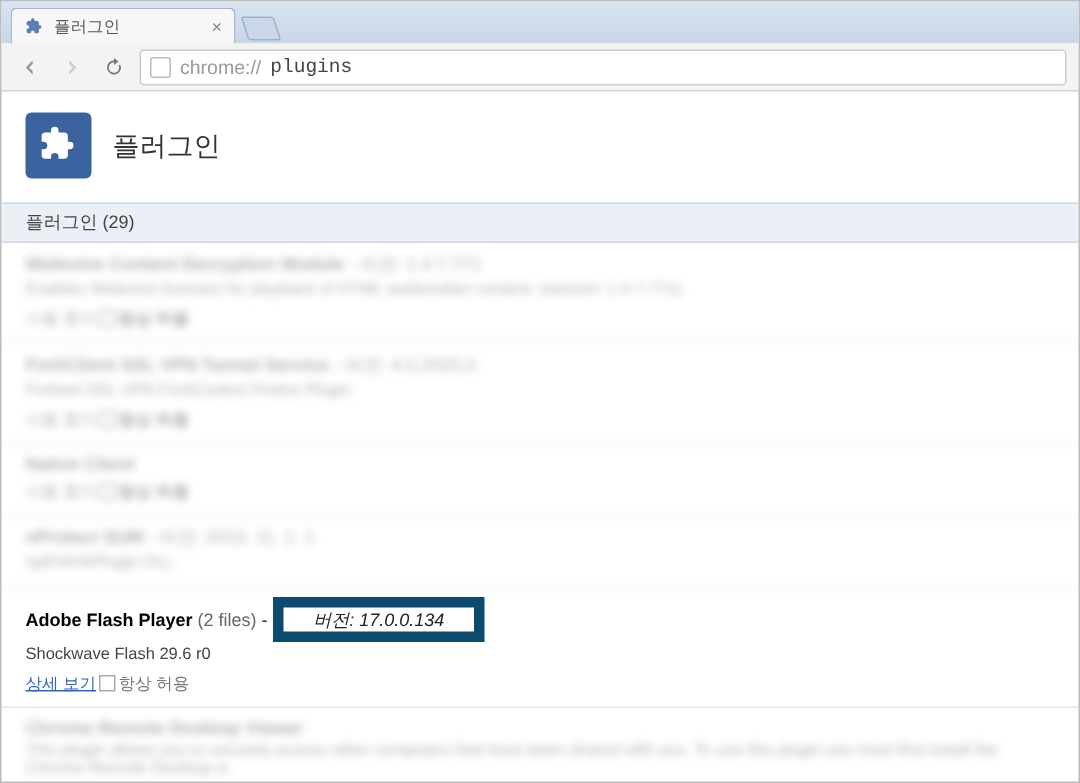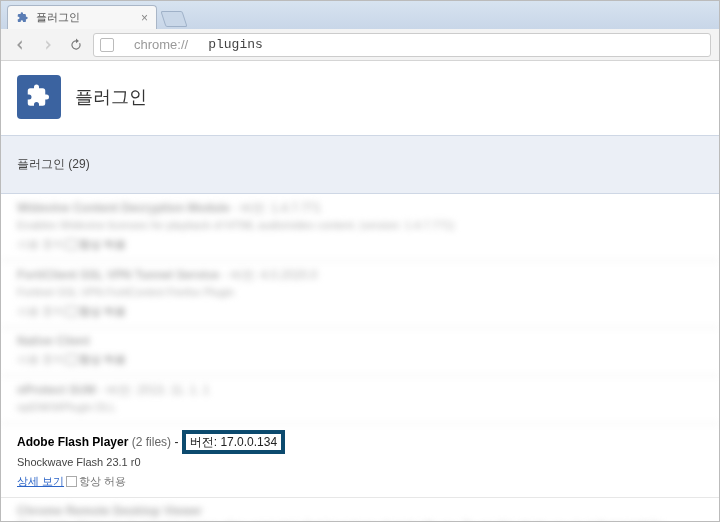--- a/index.html
+++ b/index.html
@@ -66,21 +66,21 @@
   }
   .omnibox {
     flex: 1;
     height: 24px;
     border: 1px solid #ccc;
     border-radius: 3px;
     background: #fff;
     display: flex;
     align-items: center;
     padding: 0 6px;
-    gap: 20px;
+    gap: 6px;
     font-size: 13px;
     color: #444;
   }
   .omnibox .pageicon { width:14px; height:14px; border:1px solid #bbb; border-radius:2px; display:inline-block; }
   .omnibox .scheme { color:#999; }
   .omnibox .path { color:#444;font-family:Liberation Mono, monospace; }
 
   
   .page-header {
     display: flex;
@@ -94,21 +94,21 @@
     border-radius: 4px;
     display:flex; align-items:center; justify-content:center;
   }
   .plugin-icon svg { width:30px; height:30px; }
   .page-title { font-size: 18px; color:#333; }
 
   .count-bar {
     background: #ebeff6;
     border-top: 1px solid #ced7e5;
     border-bottom: 1px solid #ced7e5;
-    padding: 20px 16px;
+    padding: 4px 16px;
     font-size: 12px;
     color:#444;
   }
 
   
   .plugins { }
   .plugin-row {
     border-bottom: 1px solid #e7e7e7;
     padding: 6px 16px 6px 16px;
     font-size: 12px;
@@ -120,24 +120,25 @@
   .plugin-actions { display:flex; align-items:center; gap:2px; color:#777; font-size:11px; padding:2px 0 2px 0;}
   .plugin-actions .link { color:#3a67c4; }
   .plugin-actions .checkbox {
     width:11px; height:11px; border:1px solid #aaa; display:inline-block; background:#fff;
   }
   .blurred { filter: blur(3px); color:#9a9a9a !important; }
   .blurred .name, .blurred .meta, .blurred .link, .blurred .plugin-desc { color:#b0b0b0; }
 
   
   .highlight-box {
-    border: 4px solid #0c4a6e;
-    padding: 0 4px;
+    border: 7px solid #0c4a6e;
+    padding: 0 20px;
     display:inline-block;
     line-height: 16px;
+    font-style: italic;
   }
   .flash-row .plugin-title-line .name { color:#000; }
   .flash-row .plugin-title-line .meta { color:#666; }
   .flash-row .plugin-desc { color:#444; }
   .flash-row .plugin-actions .link { color:#2b64c7; text-decoration: underline; }
 </style>
 </head>
 <body>
 
 <div class="tabstrip">
@@ -228,21 +229,21 @@
 
   <div class="plugin-row flash-row">
     <div class="plugin-title-line">
       <span class="name">Adobe Flash Player</span>
       <span class="meta">(2 files)</span>
       <span> - </span>
       <span class="highlight-box">
         <span>버전: 17.0.0.134</span>
       </span>
     </div>
-    <div class="plugin-desc">Shockwave Flash 23.1 r0</div>
+    <div class="plugin-desc">Shockwave Flash 29.6 r0</div>
     <div class="plugin-actions">
       <span class="link">상세 보기</span>
       <span class="checkbox"></span>
       <span>항상 허용</span>
     </div>
   </div>
 
   <div class="plugin-row blurred">
     <div class="plugin-title-line"><span class="name">Chrome Remote Desktop Viewer</span></div>
     <div class="plugin-desc">This plugin allows you to securely access other computers that have been shared with you. To use this plugin you must first install the Chrome Remote Desktop w</div>

